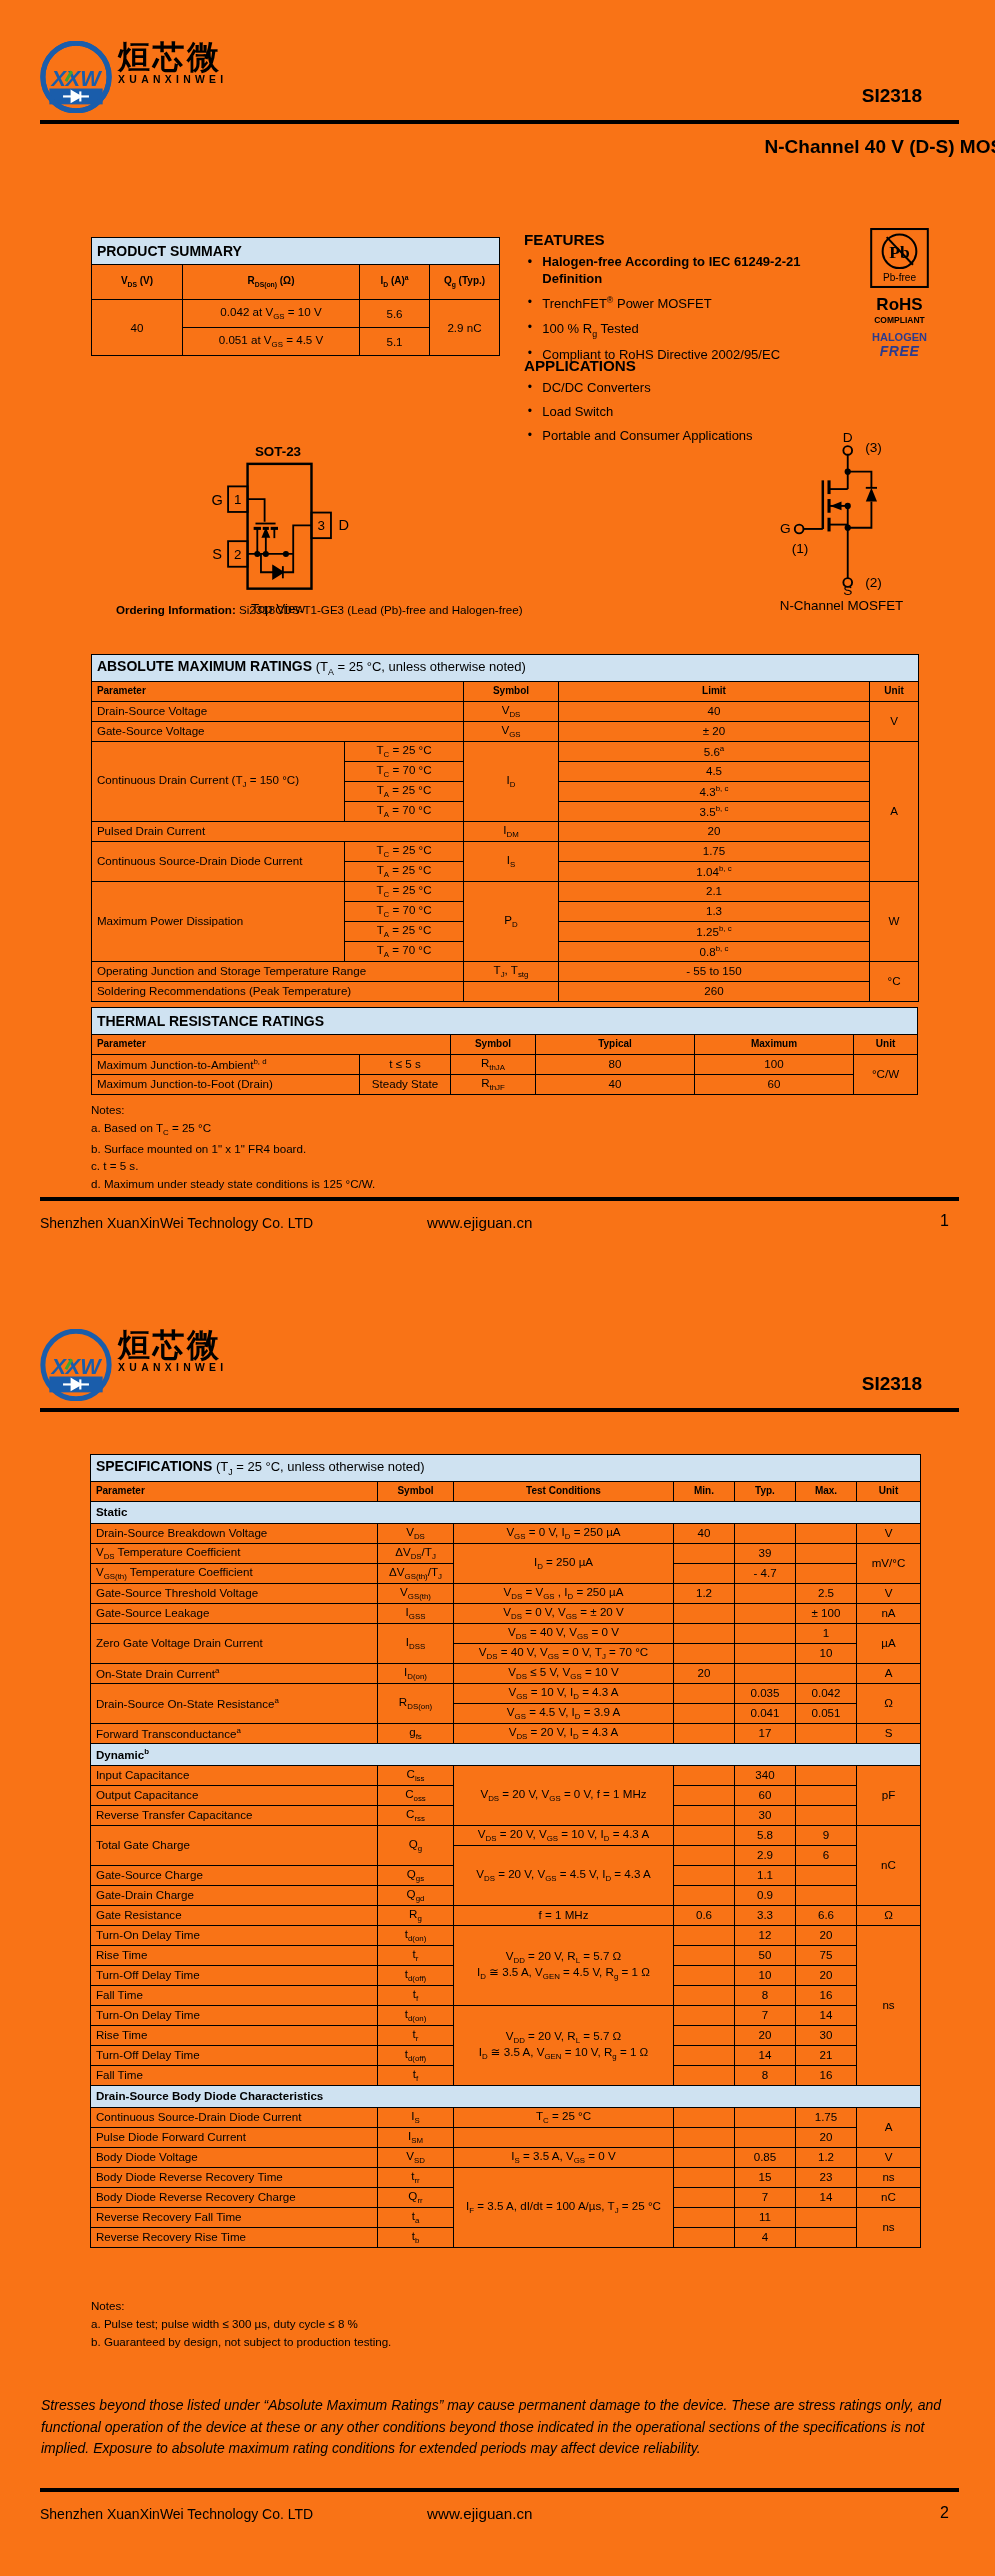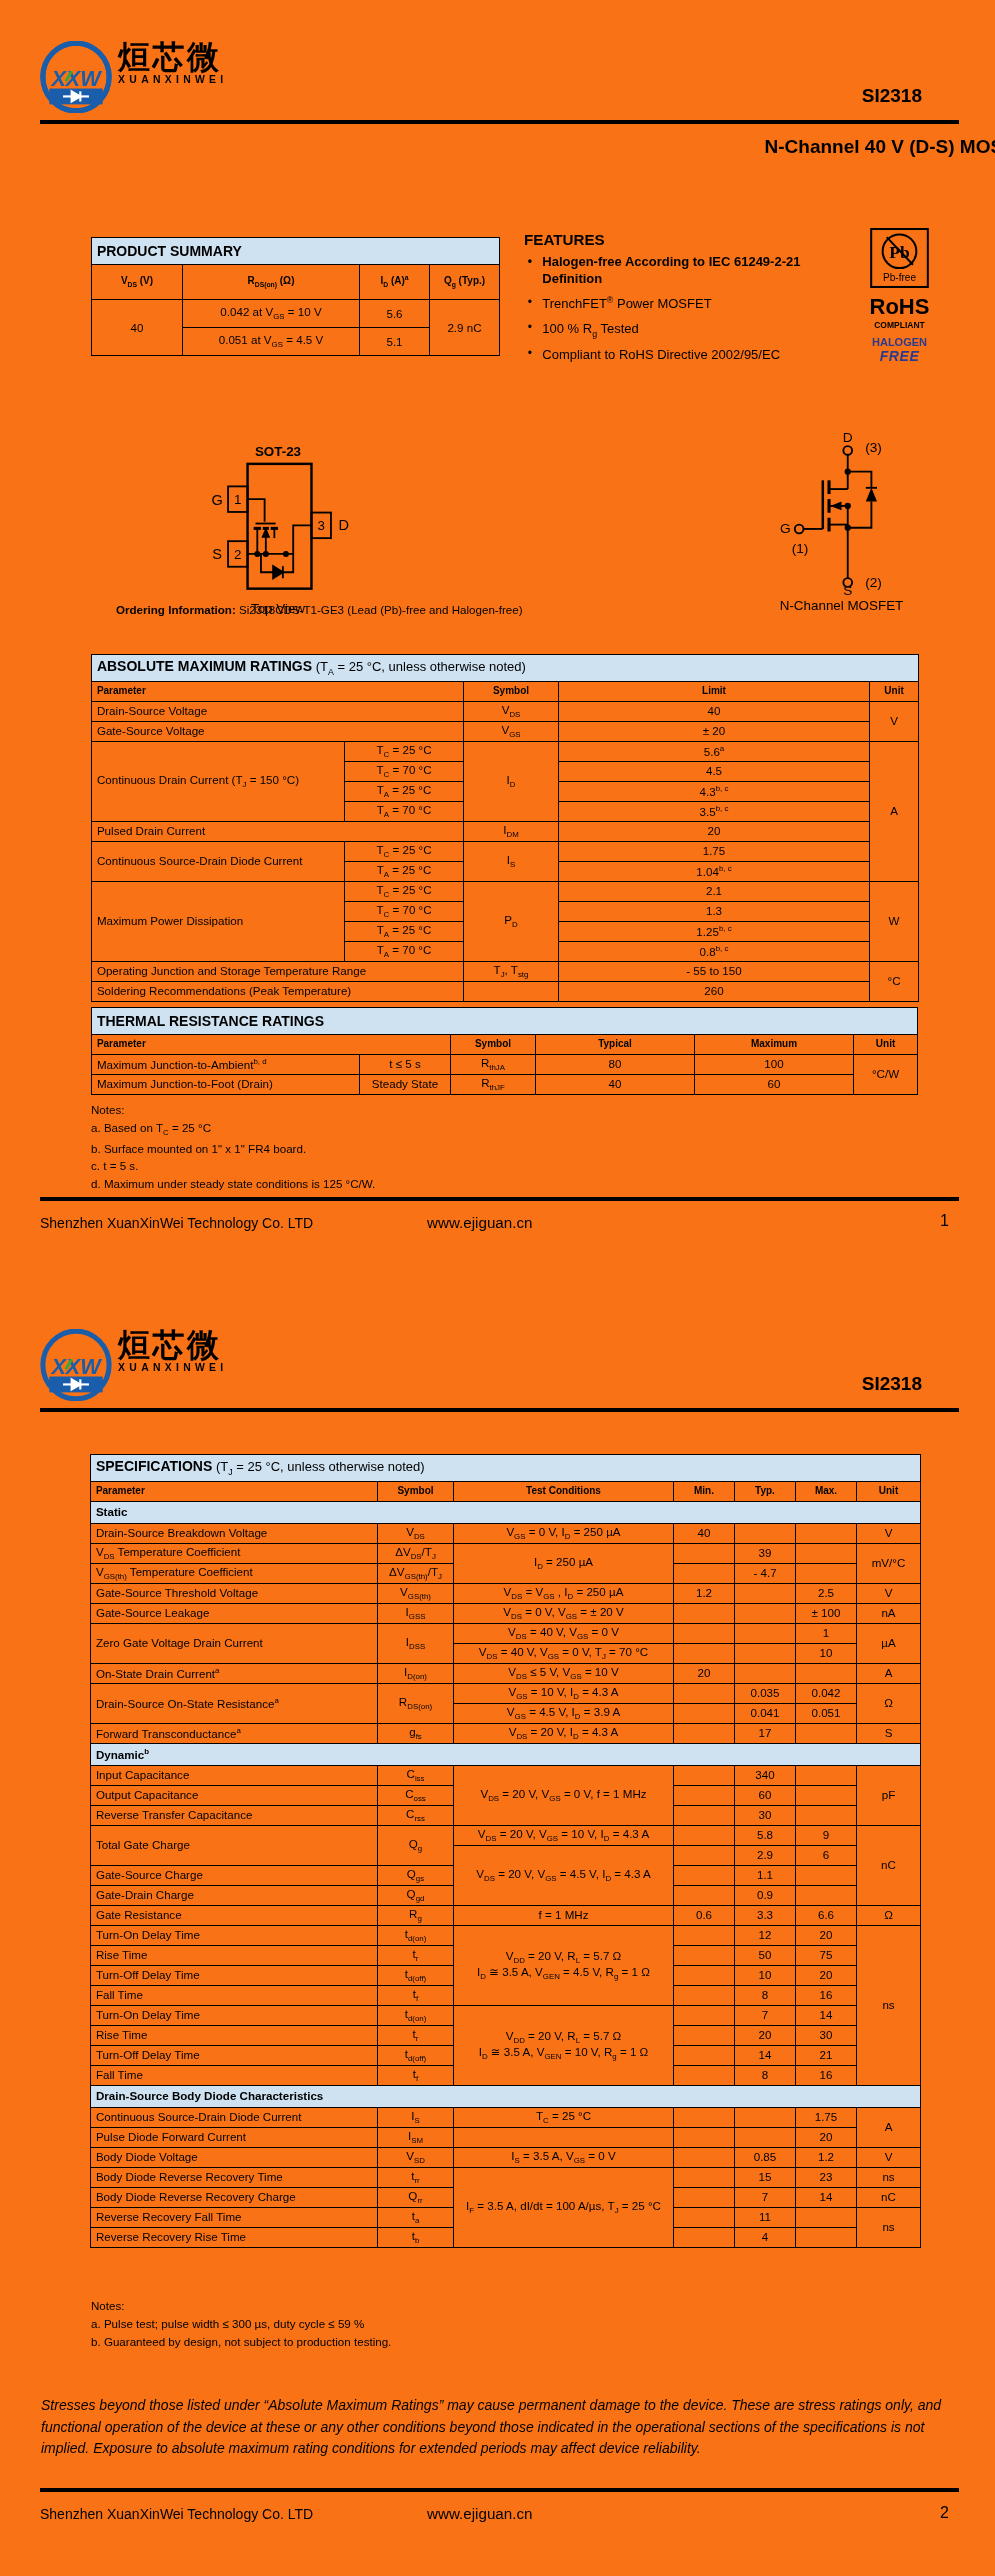--- a/index.html
+++ b/index.html
@@ -25,21 +25,21 @@
   sub{font-size:0.68em;}
   sup{font-size:0.68em;}
   
   .h2{font-size:15.2px;font-weight:bold;margin:0 0 6.1px 0;}
   ul.blt{list-style:none;margin:0;padding:0;}
   ul.blt li{font-size:13px;margin:0 0 7.3px 0;padding-left:18.3px;position:relative;line-height:1.3;}
   ul.blt li:before{content:"•";position:absolute;left:3.7px;top:-0.6px;font-size:12.2px;}
   ul.blt li.bold{font-weight:bold;}
   
   .badge-col{text-align:center;width:73px;}
-  .rohs{font-size:22px;font-weight:bold;margin-top:4.9px;line-height:1.0;}
+  .rohs{font-size:17px;font-weight:bold;margin-top:4.9px;line-height:1.0;}
   .compliant{font-size:8.5px;font-weight:bold;letter-spacing:0px;margin-top:1.8px;}
   .halogen{font-size:11px;font-weight:bold;color:#2a3b8f;margin-top:6.1px;}
   .free{font-size:14px;font-weight:bold;font-style:italic;color:#2a3b8f;letter-spacing:0.6px;}
   .cap{font-size:13.4px;text-align:center;}
   .cap-b{font-size:13.4px;font-weight:bold;text-align:center;}
   .ordering{font-size:11.6px;}
   .notes{font-size:11.6px;line-height:1.55;}
   .notes .nt{margin:0;}
   .disc{font-size:14px;font-style:italic;line-height:1.55;}
   .ftr-company{font-size:14px;}
@@ -124,20 +124,28 @@
       <text x="45" y="46" font-size="26" font-weight="bold" text-anchor="middle" font-family="Liberation Serif, serif">Pb</text>
       <line x1="26" y1="15" x2="65" y2="56" stroke="#000" stroke-width="3"></line>
       <text x="45" y="80" font-size="15" text-anchor="middle" font-family="Liberation Sans, sans-serif">Pb-free</text>
     </svg>
     <div class="rohs">RoHS</div>
     <div class="compliant">COMPLIANT</div>
     <div class="halogen">HALOGEN</div>
     <div class="free">FREE</div>
   </div>
 
+  <div class="abs" style="left:524px;top:357px;width:332px;">
+    <div class="h2">APPLICATIONS</div>
+    <ul class="blt">
+      <li>DC/DC Converters</li>
+      <li>Load Switch</li>
+      <li>Portable and Consumer Applications</li>
+    </ul>
+  </div>
 
   <div class="abs" style="left:156px;top:444px;width:244px;">
     <div class="cap-b">SOT-23</div>
     <svg width="244" height="140" viewBox="0 0 400 230">
       <rect x="150" y="8" width="105" height="205" fill="none" stroke="#000" stroke-width="4"></rect>
       <rect x="118" y="45" width="32" height="42" fill="none" stroke="#000" stroke-width="3"></rect>
       <rect x="118" y="135" width="32" height="42" fill="none" stroke="#000" stroke-width="3"></rect>
       <rect x="255" y="88" width="32" height="42" fill="none" stroke="#000" stroke-width="3"></rect>
       <text x="100" y="75" font-size="24" text-anchor="middle">G</text>
       <text x="134" y="74" font-size="22" text-anchor="middle">1</text>
@@ -684,21 +692,21 @@
           <td>t<sub>b</sub></td>
           <td></td>
           <td>4</td>
           <td></td>
         </tr>
   </tbody>
     </table>
 
   <div class="abs notes" style="left:91px;top:1009px;">
     <div class="nt">Notes:</div>
-    <div class="nt">a. Pulse test; pulse width ≤ 300 µs, duty cycle ≤ 59 %</div>
+    <div class="nt">a. Pulse test; pulse width ≤ 300 µs, duty cycle ≤ 8 %</div>
     <div class="nt">b. Guaranteed by design, not subject to production testing.</div>
   </div>
 
   <div class="abs disc" style="left:41px;top:1107px;width:915px;">Stresses beyond those listed under “Absolute Maximum Ratings” may cause permanent damage to the device. These are stress ratings only, and functional operation of the device at these or any other conditions beyond those indicated in the operational sections of the specifications is not implied. Exposure to absolute maximum rating conditions for extended periods may affect device reliability.</div>
 
   <div class="rule" style="top:1200px;"></div>
   <div class="abs ftr-company" style="left:40px;top:1218px;">Shenzhen XuanXinWei Technology Co. LTD</div>
   <div class="abs ftr-web" style="left:427px;top:1217px;">www.ejiguan.cn</div>
   <div class="abs ftr-page" style="right:46px;top:1216px;">2</div>
 </div>

